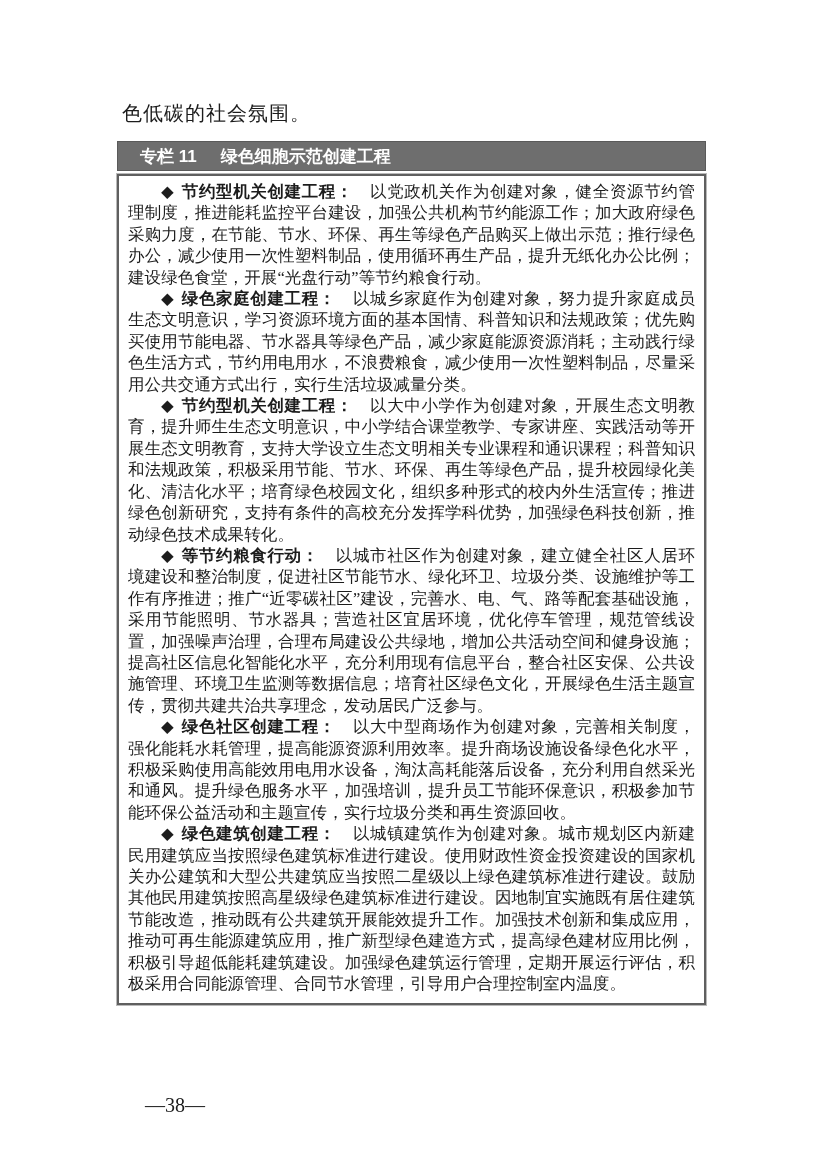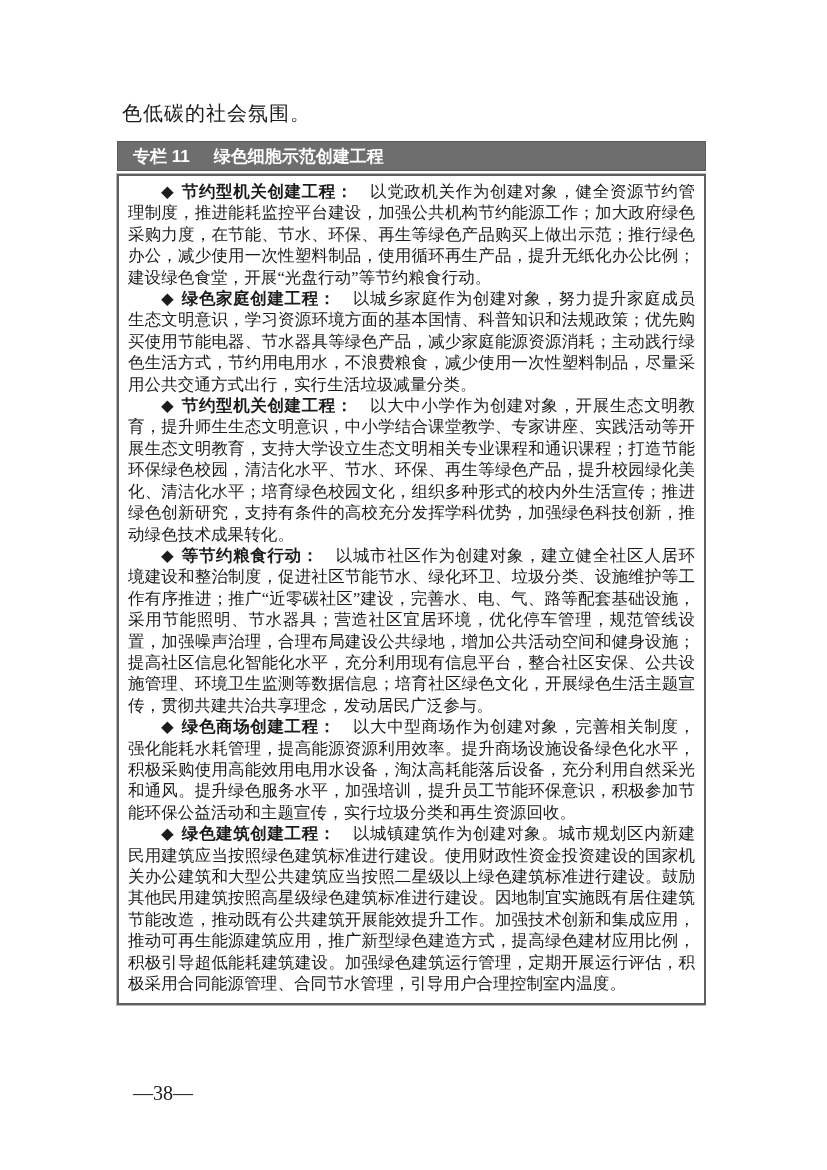--- a/index.html
+++ b/index.html
@@ -1,18 +1,18 @@
 <!DOCTYPE html>
 <html><head>
 <meta charset="utf-8">
 <style>
   html, body { margin: 0; padding: 0; background: #ffffff; }
   .page {
     position: relative;
-    width: 706px;
+    width: 827px;
     height: 1170px;
     background: #ffffff;
     font-family: "Liberation Serif", "DejaVu Serif", serif;
     color: #1c1c1c;
     overflow: hidden;
   }
   .intro {
     position: absolute;
     left: 122px;
     top: 100px;
@@ -30,21 +30,21 @@
   .panel-header {
     box-sizing: border-box;
     height: 30px;
     line-height: 29px;
     background: #6e6e6e;
     border: 1px solid #5a5a5a;
     color: #ffffff;
     font-family: "Liberation Sans", "DejaVu Sans", sans-serif;
     font-weight: bold;
     font-size: 17px;
-    padding-left: 15px;
+    padding-left: 22px;
     margin-bottom: 3px;
   }
   .panel-title { margin-left: 24px; }
   .panel-body {
     box-sizing: border-box;
     border: 2px solid #5f5f5f;
     box-shadow: 0 0 0 1px #b9b9b9;
     background: #ffffff;
     padding: 5px 9px 9px 9px;
     font-size: 16.5px;
@@ -52,21 +52,21 @@
     letter-spacing: 0.1px;
     text-align: justify;
   }
   .item { margin: 0; text-indent: 2em; }
   .bullet { margin-right: 0.45em; }
   .item-heading { font-weight: bold; margin-right: 17px; }
   .page-number {
     position: absolute;
     left: 133px;
     top: 1082px;
-    margin: 0;
+    margin: 12px;
     font-size: 20px;
     color: #1c1c1c;
   }
 </style>
 </head>
 <body>
 
 <div class="page">
 
   <p class="intro">色低碳的社会氛围。</p>
@@ -74,25 +74,25 @@
   <div class="panel">
     <div class="panel-header">
       <span class="panel-label">专栏 11</span><span class="panel-title">绿色细胞示范创建工程</span>
     </div>
     <div class="panel-body">
 
       <p class="item"><span class="bullet">◆</span><b class="item-heading">节约型机关创建工程：</b><span>以党政机关作为创建对象，健全资源节约管理制度，推进能耗监控平台建设，加强公共机构节约能源工作；加大政府绿色采购力度，在节能、节水、环保、再生等绿色产品购买上做出示范；推行绿色办公，减少使用一次性塑料制品，使用循环再生产品，提升无纸化办公比例；建设绿色食堂，开展“光盘行动”等节约粮食行动。</span></p>
 
       <p class="item"><span class="bullet">◆</span><b class="item-heading">绿色家庭创建工程：</b><span>以城乡家庭作为创建对象，努力提升家庭成员生态文明意识，学习资源环境方面的基本国情、科普知识和法规政策；优先购买使用节能电器、节水器具等绿色产品，减少家庭能源资源消耗；主动践行绿色生活方式，节约用电用水，不浪费粮食，减少使用一次性塑料制品，尽量采用公共交通方式出行，实行生活垃圾减量分类。</span></p>
 
-      <p class="item"><span class="bullet">◆</span><b class="item-heading">节约型机关创建工程：</b><span>以大中小学作为创建对象，开展生态文明教育，提升师生生态文明意识，中小学结合课堂教学、专家讲座、实践活动等开展生态文明教育，支持大学设立生态文明相关专业课程和通识课程；打造节能环保绿色校园，清洁化水平、节水、环保、再生等绿色产品，提升校园绿化美化、清洁化水平；培育绿色校园文化，组织多种形式的校内外生活宣传；推进绿色创新研究，支持有条件的高校充分发挥学科优势，加强绿色科技创新，推动绿色技术成果转化。</span></p>
+      <p class="item"><span class="bullet">◆</span><b class="item-heading">节约型机关创建工程：</b><span>以大中小学作为创建对象，开展生态文明教育，提升师生生态文明意识，中小学结合课堂教学、专家讲座、实践活动等开展生态文明教育，支持大学设立生态文明相关专业课程和通识课程；科普知识和法规政策，积极采用节能、节水、环保、再生等绿色产品，提升校园绿化美化、清洁化水平；培育绿色校园文化，组织多种形式的校内外生活宣传；推进绿色创新研究，支持有条件的高校充分发挥学科优势，加强绿色科技创新，推动绿色技术成果转化。</span></p>
 
       <p class="item"><span class="bullet">◆</span><b class="item-heading">等节约粮食行动：</b><span>以城市社区作为创建对象，建立健全社区人居环境建设和整治制度，促进社区节能节水、绿化环卫、垃圾分类、设施维护等工作有序推进；推广“近零碳社区”建设，完善水、电、气、路等配套基础设施，采用节能照明、节水器具；营造社区宜居环境，优化停车管理，规范管线设置，加强噪声治理，合理布局建设公共绿地，增加公共活动空间和健身设施；提高社区信息化智能化水平，充分利用现有信息平台，整合社区安保、公共设施管理、环境卫生监测等数据信息；培育社区绿色文化，开展绿色生活主题宣传，贯彻共建共治共享理念，发动居民广泛参与。</span></p>
 
-      <p class="item"><span class="bullet">◆</span><b class="item-heading">绿色商场创建工程：</b><span>以大中型商场作为创建对象，完善相关制度，强化能耗水耗管理，提高能源资源利用效率。提升商场设施设备绿色化水平，积极采购使用高能效用电用水设备，淘汰高耗能落后设备，充分利用自然采光和通风。提升绿色服务水平，加强培训，提升员工节能环保意识，积极参加节能环保公益活动和主题宣传，实行垃圾分类和再生资源回收。</span></p>
+      <p class="item"><span class="bullet">◆</span><b class="item-heading">绿色社区创建工程：</b><span>以大中型商场作为创建对象，完善相关制度，强化能耗水耗管理，提高能源资源利用效率。提升商场设施设备绿色化水平，积极采购使用高能效用电用水设备，淘汰高耗能落后设备，充分利用自然采光和通风。提升绿色服务水平，加强培训，提升员工节能环保意识，积极参加节能环保公益活动和主题宣传，实行垃圾分类和再生资源回收。</span></p>
 
       <p class="item"><span class="bullet">◆</span><b class="item-heading">绿色建筑创建工程：</b><span>以城镇建筑作为创建对象。城市规划区内新建民用建筑应当按照绿色建筑标准进行建设。使用财政性资金投资建设的国家机关办公建筑和大型公共建筑应当按照二星级以上绿色建筑标准进行建设。鼓励其他民用建筑按照高星级绿色建筑标准进行建设。因地制宜实施既有居住建筑节能改造，推动既有公共建筑开展能效提升工作。加强技术创新和集成应用，推动可再生能源建筑应用，推广新型绿色建造方式，提高绿色建材应用比例，积极引导超低能耗建筑建设。加强绿色建筑运行管理，定期开展运行评估，积极采用合同能源管理、合同节水管理，引导用户合理控制室内温度。</span></p>
 
     </div>
   </div>
 
   <p class="page-number">—38—</p>
 
 </div>
 

